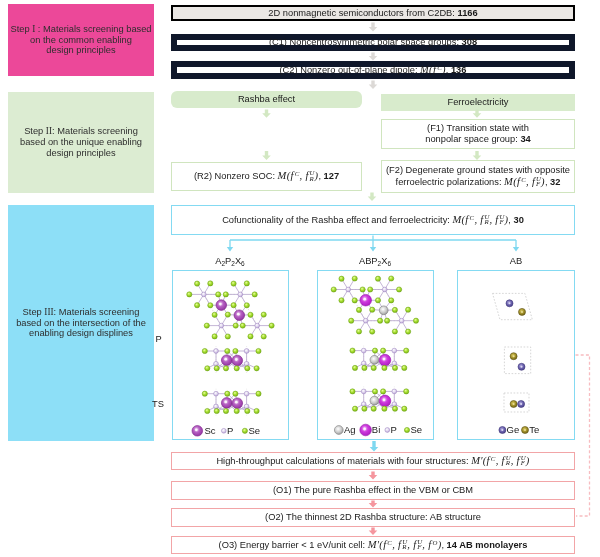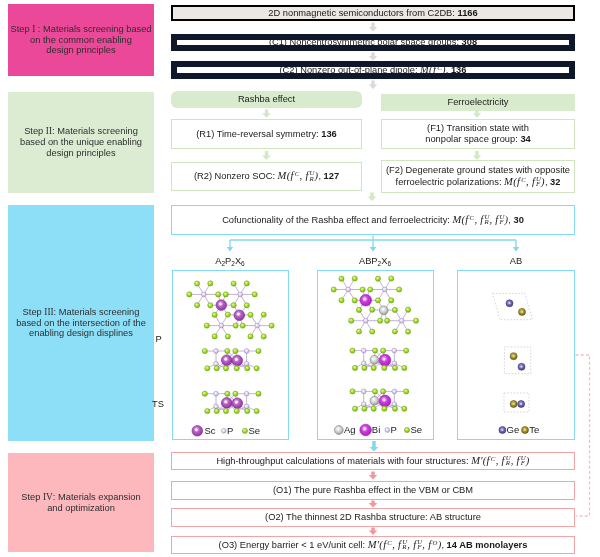--- a/index.html
+++ b/index.html
@@ -20,44 +20,38 @@
 <div id="page">
 <div class="bx step" style="top:4px;height:72px;background:#ec4899;">
       <div>Step&nbsp;<span style="font-family:'Liberation Serif',serif;">I</span> : Materials screening based<br>on the common enabling<br>design principles</div>
     </div>
 <div class="bx step" style="top:92px;height:101px;background:#dcecd2;">
       <div>Step <span style="font-family:'Liberation Serif',serif;">II</span>: Materials screening<br>based on the unique enabling<br>design principles</div>
     </div>
 <div class="bx step" style="top:205px;height:236px;background:#8ddff7;">
       <div>Step <span style="font-family:'Liberation Serif',serif;">III</span>: Materials screening<br>based on the intersection of the<br>enabling design displines</div>
     </div>
-<div class="bx step" style="top:453px;height:99px;background:#fcb8bc;">
-      <div>Step <span style="font-family:'Liberation Serif',serif;">IV</span>: Materials expansion<br>and optimization</div>
-    </div>
 
 <div class="bx" style="left:171px;top:5px;width:404px;height:16px;background:#eae7e4;border:2px solid #000000;">
       <div>2D nonmagnetic semiconductors from C2DB: <b>1166</b></div>
     </div>
 <div class="bx w" style="left:171px;top:34px;width:404px;height:17px;">
       <div>(C1) Noncentrosymmetric polar space groups: <b>308</b></div>
     </div>
 <div class="bx w" style="left:171px;top:61px;width:404px;height:18px;">
       <div>(C2) Nonzero out-of-plane dipole: <span class="math">M(<i>f</i><sup>C</sup>)</span>, <b>136</b></div>
     </div>
 
 <div class="bx" style="left:171px;top:91px;width:191px;height:17px;background:#d8ebcc;border-radius:6px;">
       <div>Rashba effect</div>
     </div>
 <div class="bx" style="left:381px;top:94px;width:194px;height:17px;background:#d8ebcc;">
       <div>Ferroelectricity</div>
     </div>
 
-<div class="bx gb" style="left:171px;top:119px;width:191px;height:30px;">
-      <div>(R1) Time-reversal symmetry: <b>136</b></div>
-    </div>
 <div class="bx gb" style="left:381px;top:119px;width:194px;height:30px;">
       <div>(F1) Transition state with<br>nonpolar space group: <b>34</b></div>
     </div>
 <div class="bx gb" style="left:171px;top:162px;width:191px;height:29px;">
       <div>(R2) Nonzero SOC: <span class="math">M(<i>f</i><sup>C</sup>, <i>f</i><span class="st"><span>U</span><span>R</span></span>)</span>, <b>127</b></div>
     </div>
 <div class="bx gb" style="left:381px;top:160px;width:194px;height:33px;">
       <div>(F2) Degenerate ground states with opposite<br>ferroelectric polarizations: <span class="math">M(<i>f</i><sup>C</sup>, <i>f</i><span class="st"><span>U</span><span>F</span></span>)</span>, <b>32</b></div>
     </div>
 

